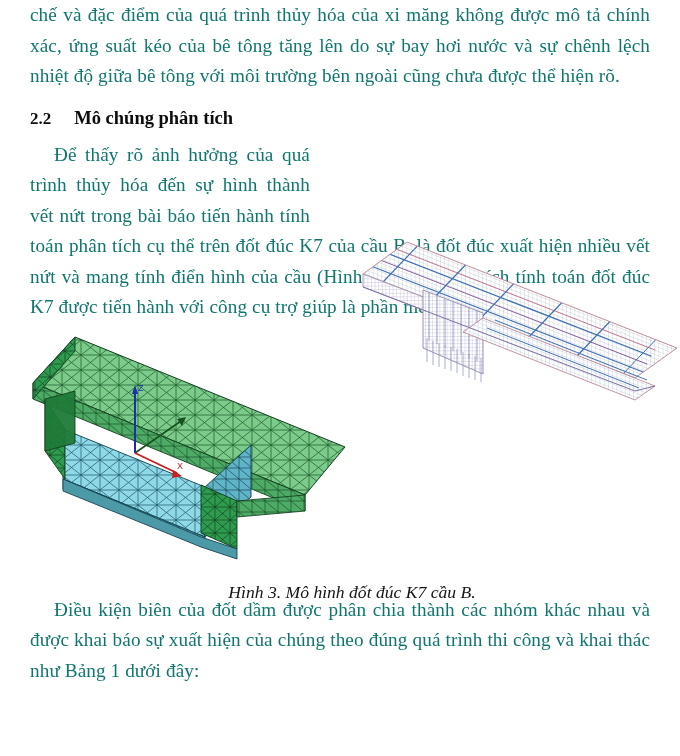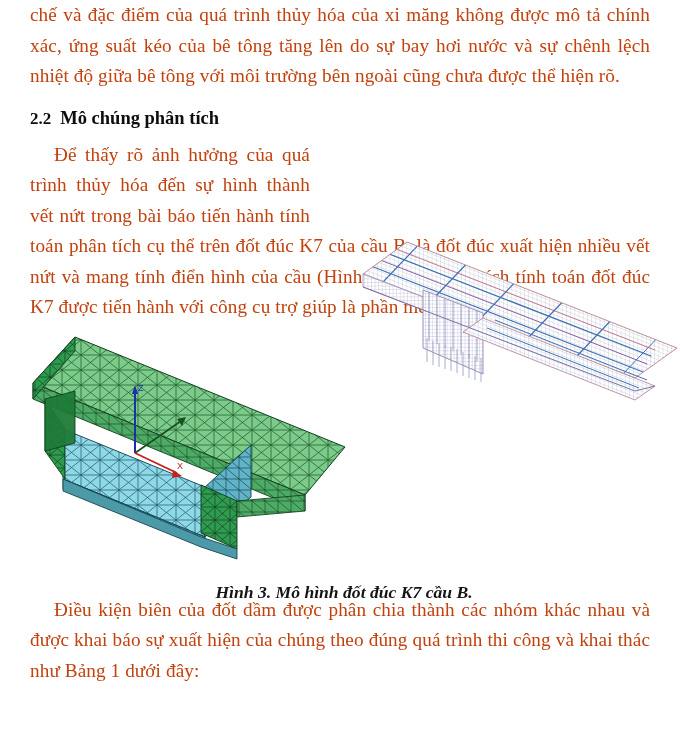--- a/index.html
+++ b/index.html
@@ -24,37 +24,37 @@
     padding: 0 30px 0 30px;
   }
 
   
   .para {
     font-size: 19.2px;
     line-height: 30.5px;
     text-align: justify;
     text-justify: inter-word;
     margin: 0;
-    color: #c2410c;
+    color: #0f766e;
     letter-spacing: 0.1px;
   }
   .para.indent {
     text-indent: 24px;
   }
   .para.cont { text-indent: 0; }
 
   .section-heading {
     font-size: 18.5px;
     font-weight: bold;
     margin: 14px 0 9px 0;
     line-height: 24px;
     color: #0d0d0d;
     display: flex;
     align-items: baseline;
-    gap: 9px;
+    gap: 23px;
   }
   .section-heading .num { font-weight: bold; font-size: 17px; }
   .section-heading .title { font-weight: bold; }
 
   .figure-caption {
     font-size: 17.6px;
     font-style: italic;
     text-align: center;
     margin: 0;
     line-height: 24px;
@@ -82,24 +82,23 @@
     left: -25px;
     top: 185px;
     width: 370px;
     height: 235px;
     z-index: 2;
     pointer-events: none;
   }
 
   .caption-row {
     position: absolute;
-    left: 4px;
+    left: 12px;
     top: 440px;
     width: 100%;
-    font-weight: bold;
   }
 
   .flow-tail { padding-top: 0; }
 
   .para + .para { margin-top: 17px; }
 
   
   .float-rebar-spacer {
     float: right;
     width: 330px;

